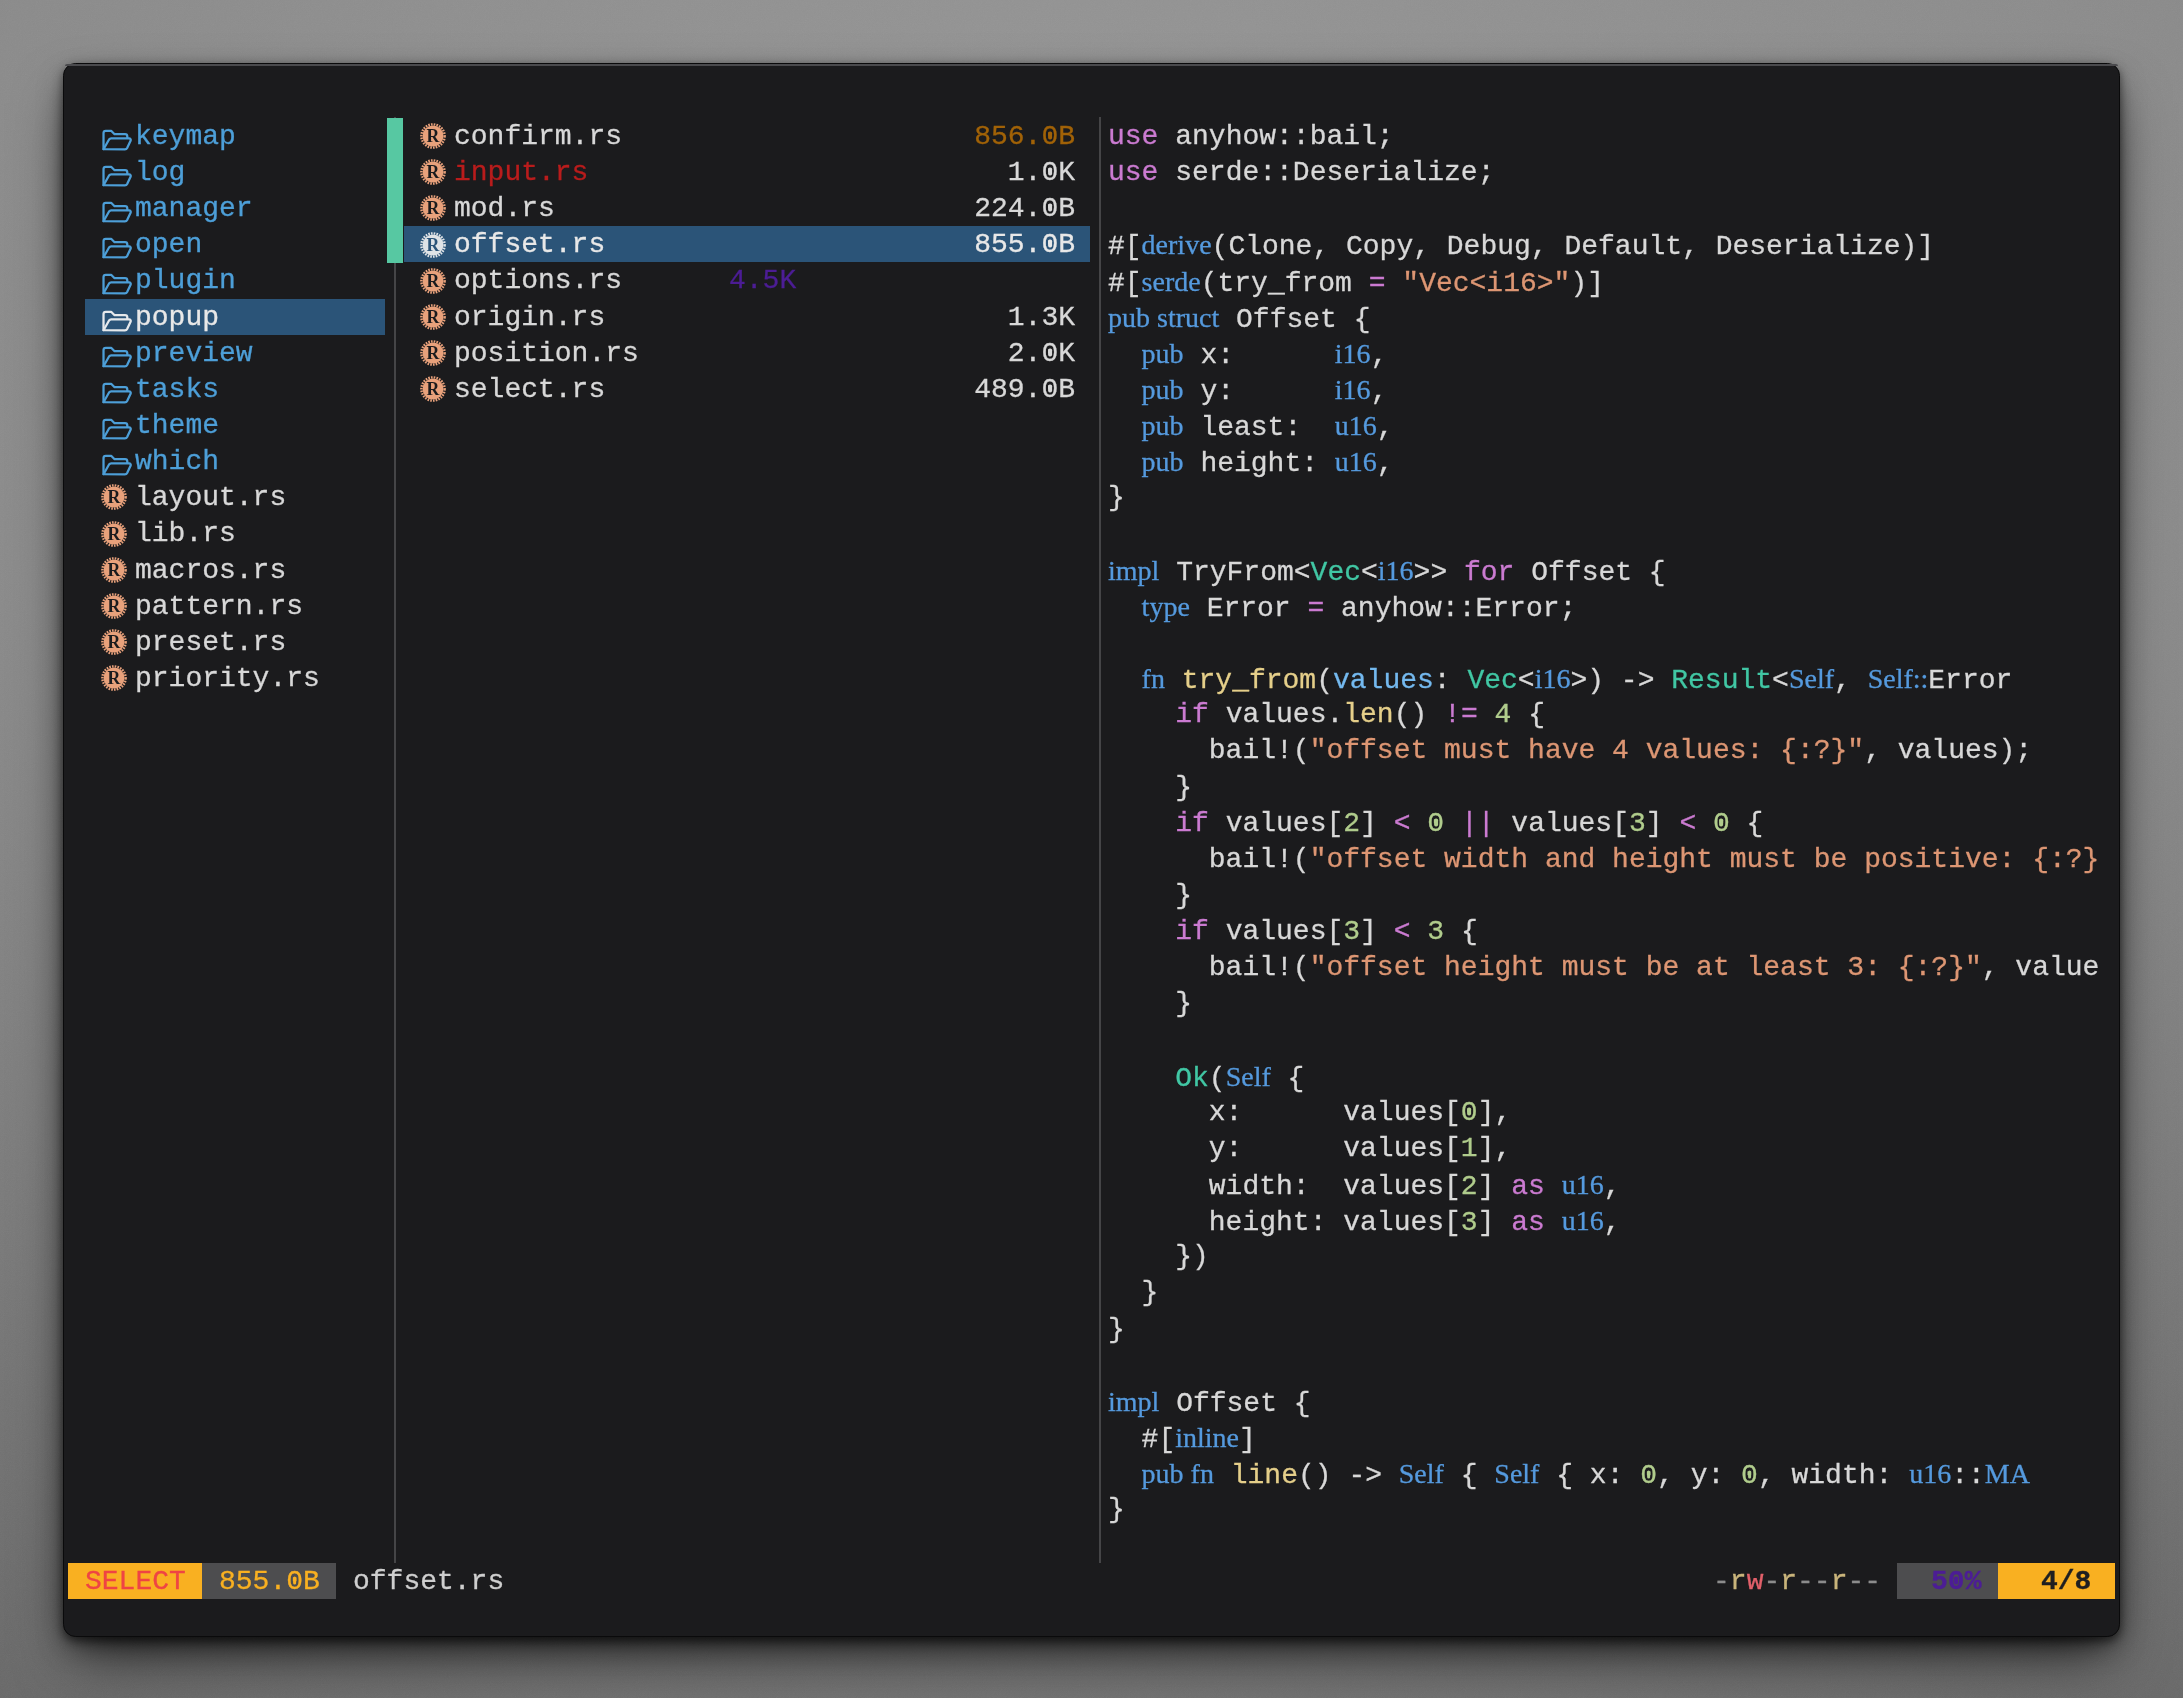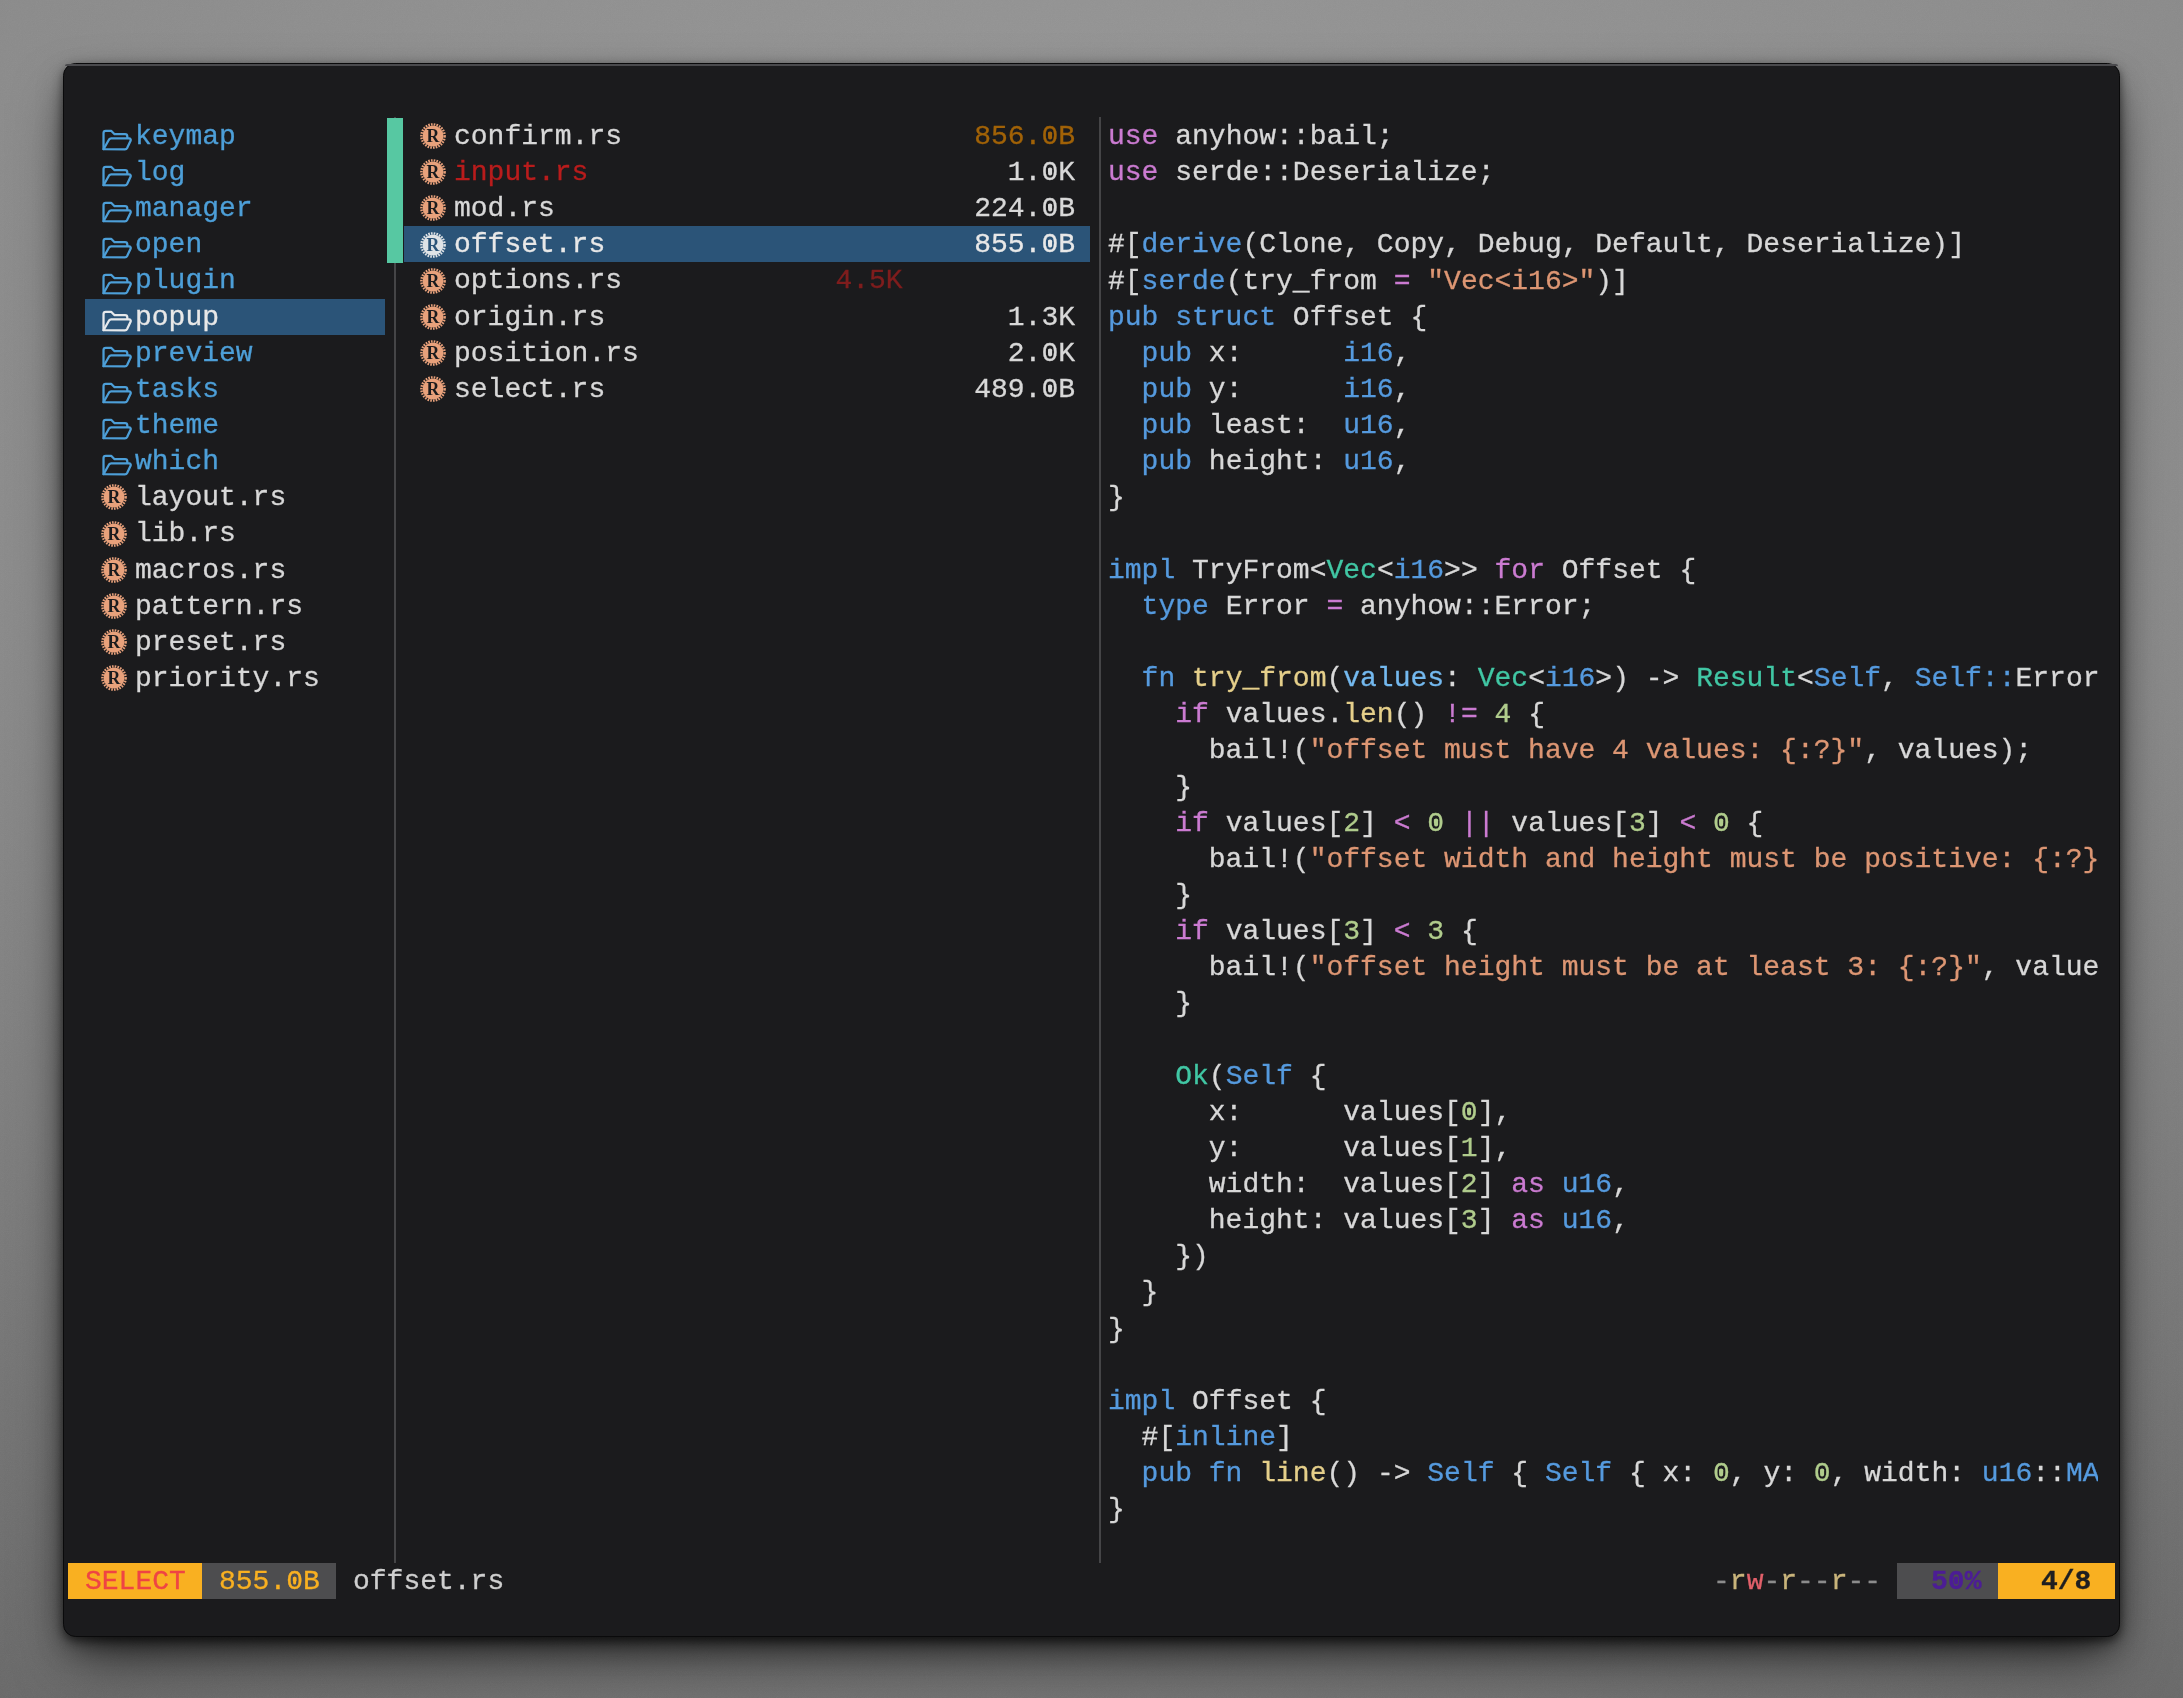--- a/index.html
+++ b/index.html
@@ -2,21 +2,21 @@
 <html style="font-size:13.4px"><head><meta charset="utf-8"><style>
 html,body{margin:0;padding:0;}
 body{width:2183px;height:1698px;overflow:hidden;position:relative;background:radial-gradient(2265px 1762px at 1092px 294px, #979797 0%, #8b8b8b 50%, #636363 100%);}
 #win{position:absolute;left:63px;top:63px;width:2055px;height:1572px;background:#1b1b1d;border:0.8px solid #0a0a0b;border-radius:12.6px;box-shadow:0 28.5px 59px -11.7px rgba(0,0,0,.62),0 11.7px 28.5px -6.7px rgba(0,0,0,.6),0 3.4px 10px rgba(0,0,0,.5);}
 #win:before{content:"";position:absolute;left:0.8px;right:0.8px;top:0;height:1.7px;background:#4a4a4d;border-radius:12.6px 12.6px 0 0;}
 .t{position:absolute;font-family:"Liberation Mono",monospace;font-size:28px;line-height:36px;white-space:pre;color:#d8d8d8;transform:translateY(1.3px);-webkit-text-stroke:0.3px currentColor;}
 .ic{position:absolute;}
 .box{position:absolute;}
 .z{position:relative;}
 .z:after{content:"";position:absolute;left:50%;top:46%;width:3.8px;height:7.6px;transform:translate(-50%,-50%);background:currentColor;border-radius:1.8px;}
-.kw{color:#559ade;}
+.kw{color:#559ade;font-family:Liberation Serif, serif;}
 .teal{color:#41c7a4;}
 .mag{color:#cb7bd1;}
 .yel{color:#e5cf8a;}
 .orange{color:#dd9673;}
 .green{color:#b0cc8c;}
 .lblue{color:#74b9ef;}
 .white{color:#d8d8d8;}
 .blue{color:#4d9fd8;}
 </style></head><body>
 <svg style="position:absolute;left:0;top:0;width:2183px;height:1698px;opacity:.06" viewBox="0 0 2602 2024" width="2183" height="1698">
@@ -135,21 +135,21 @@
     <use href="#ru"></use>
     <text x="16.5" y="23.8" text-anchor="middle" font-family="Liberation Serif" font-weight="bold" font-size="21px" fill="#2b5478">R</text>
   </svg>
 <div class="t" style="left:454px;top:226px;color:#e8e8e8">offset.rs</div>
 <div class="t" style="left:739px;top:226px;width:336px;text-align:right;color:#e8e8e8">855.<span class="z">0</span>B</div>
 <svg class="ic" style="left:419px;top:267px;color:#e8a17b" width="28" height="28" viewBox="0 0 33 33">
     <use href="#ru"></use>
     <text x="16.5" y="23.8" text-anchor="middle" font-family="Liberation Serif" font-weight="bold" font-size="21px" fill="#1b1b1d">R</text>
   </svg>
 <div class="t" style="left:454px;top:262px;color:#d8d8d8">options.rs</div>
-<div class="t" style="left:701px;top:262px;width:336px;text-align:center;color:#7f1d1d">4.5K</div>
+<div class="t" style="left:729px;top:262px;width:336px;text-align:left;color:#4c1d95">4.5K</div>
 <svg class="ic" style="left:419px;top:303px;color:#e8a17b" width="28" height="28" viewBox="0 0 33 33">
     <use href="#ru"></use>
     <text x="16.5" y="23.8" text-anchor="middle" font-family="Liberation Serif" font-weight="bold" font-size="21px" fill="#1b1b1d">R</text>
   </svg>
 <div class="t" style="left:454px;top:299px;color:#d8d8d8">origin.rs</div>
 <div class="t" style="left:739px;top:299px;width:336px;text-align:right;color:#d8d8d8">1.3K</div>
 <svg class="ic" style="left:419px;top:339px;color:#e8a17b" width="28" height="28" viewBox="0 0 33 33">
     <use href="#ru"></use>
     <text x="16.5" y="23.8" text-anchor="middle" font-family="Liberation Serif" font-weight="bold" font-size="21px" fill="#1b1b1d">R</text>
   </svg>

